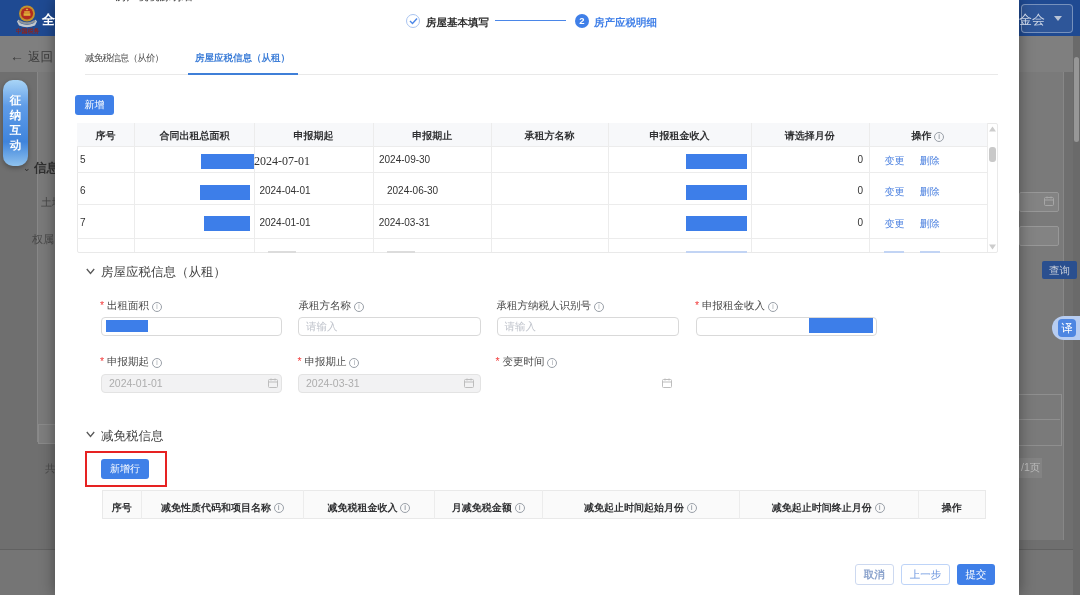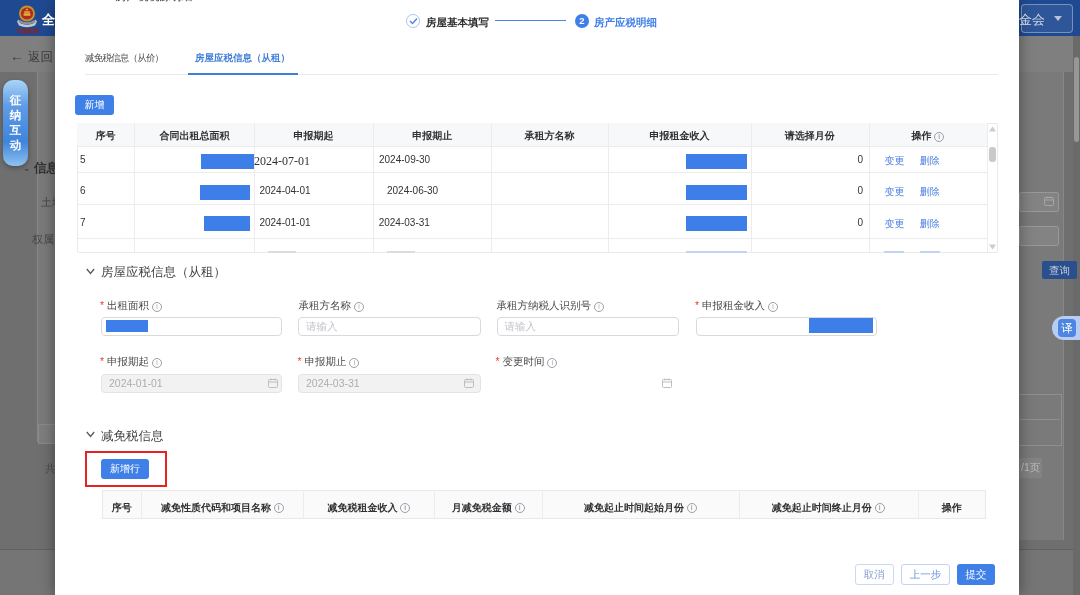--- a/index.html
+++ b/index.html
@@ -221,18 +221,18 @@
   <div class="abs" style="left:683.5px;top:489.5px;width:1px;height:29.5px;background:#ececec;"></div>
   <div class="abs" style="left:862.8px;top:489.5px;width:1px;height:29.5px;background:#ececec;"></div>
   <div class="abs" style="left:47.3px;top:500.5px;width:38.9px;text-align:center;color:#303133;font-size:10px;font-weight:bold;">序号</div>
   <div class="abs" style="left:86.2px;top:500.5px;width:162.2px;text-align:center;color:#303133;font-size:10px;font-weight:bold;">减免性质代码和项目名称 <i class="info">i</i></div>
   <div class="abs" style="left:248.4px;top:500.5px;width:130.9px;text-align:center;color:#303133;font-size:10px;font-weight:bold;">减免税租金收入 <i class="info">i</i></div>
   <div class="abs" style="left:379.3px;top:500.5px;width:107.9px;text-align:center;color:#303133;font-size:10px;font-weight:bold;">月减免税金额 <i class="info">i</i></div>
   <div class="abs" style="left:487.2px;top:500.5px;width:196.3px;text-align:center;color:#303133;font-size:10px;font-weight:bold;">减免起止时间起始月份 <i class="info">i</i></div>
   <div class="abs" style="left:683.5px;top:500.5px;width:179.3px;text-align:center;color:#303133;font-size:10px;font-weight:bold;">减免起止时间终止月份 <i class="info">i</i></div>
   <div class="abs" style="left:862.8px;top:500.5px;width:68.1px;text-align:center;color:#303133;font-size:10px;font-weight:bold;">操作</div>
 
-  <div class="abs" style="left:800px;top:564px;width:38.5px;height:21px;border:1px solid #cdd9f0;border-radius:3px;box-sizing:border-box;color:#8aa2cc;font-size:10.5px;text-align:center;line-height:19px;">取消</div>
+  <div class="abs" style="left:800px;top:564px;width:38.5px;height:21px;border:1px solid #cdd9f0;border-radius:3px;box-sizing:border-box;color:#8aa2cc;font-size:10.5px;text-align:center;line-height:19px;font-weight:bold;">取消</div>
   <div class="abs" style="left:845.7px;top:564px;width:49.6px;height:21px;border:1px solid #bed4f8;border-radius:3px;box-sizing:border-box;color:#6a94de;font-size:10.5px;text-align:center;line-height:19px;">上一步</div>
   <div class="abs" style="left:902px;top:564px;width:38px;height:21px;background:#3f7fe8;border-radius:3px;color:#fff;font-size:10.5px;text-align:center;line-height:21px;">提交</div>
 </div>
 
 </div>
 
 </body></html>

